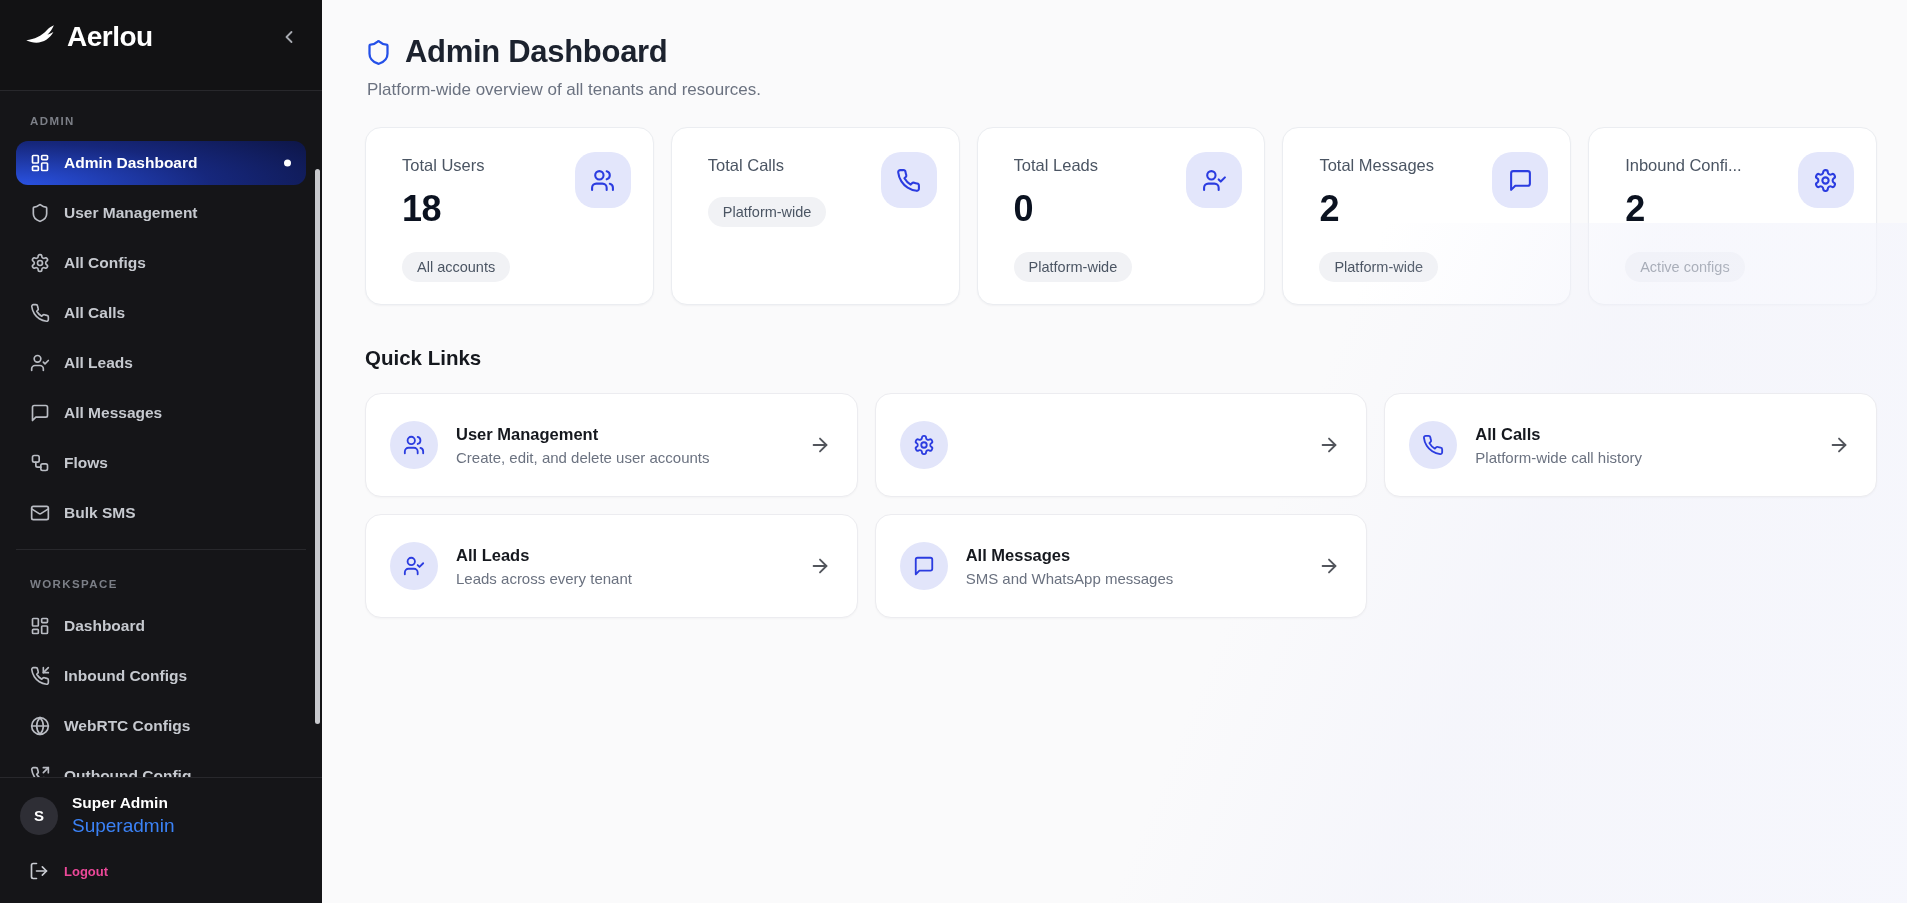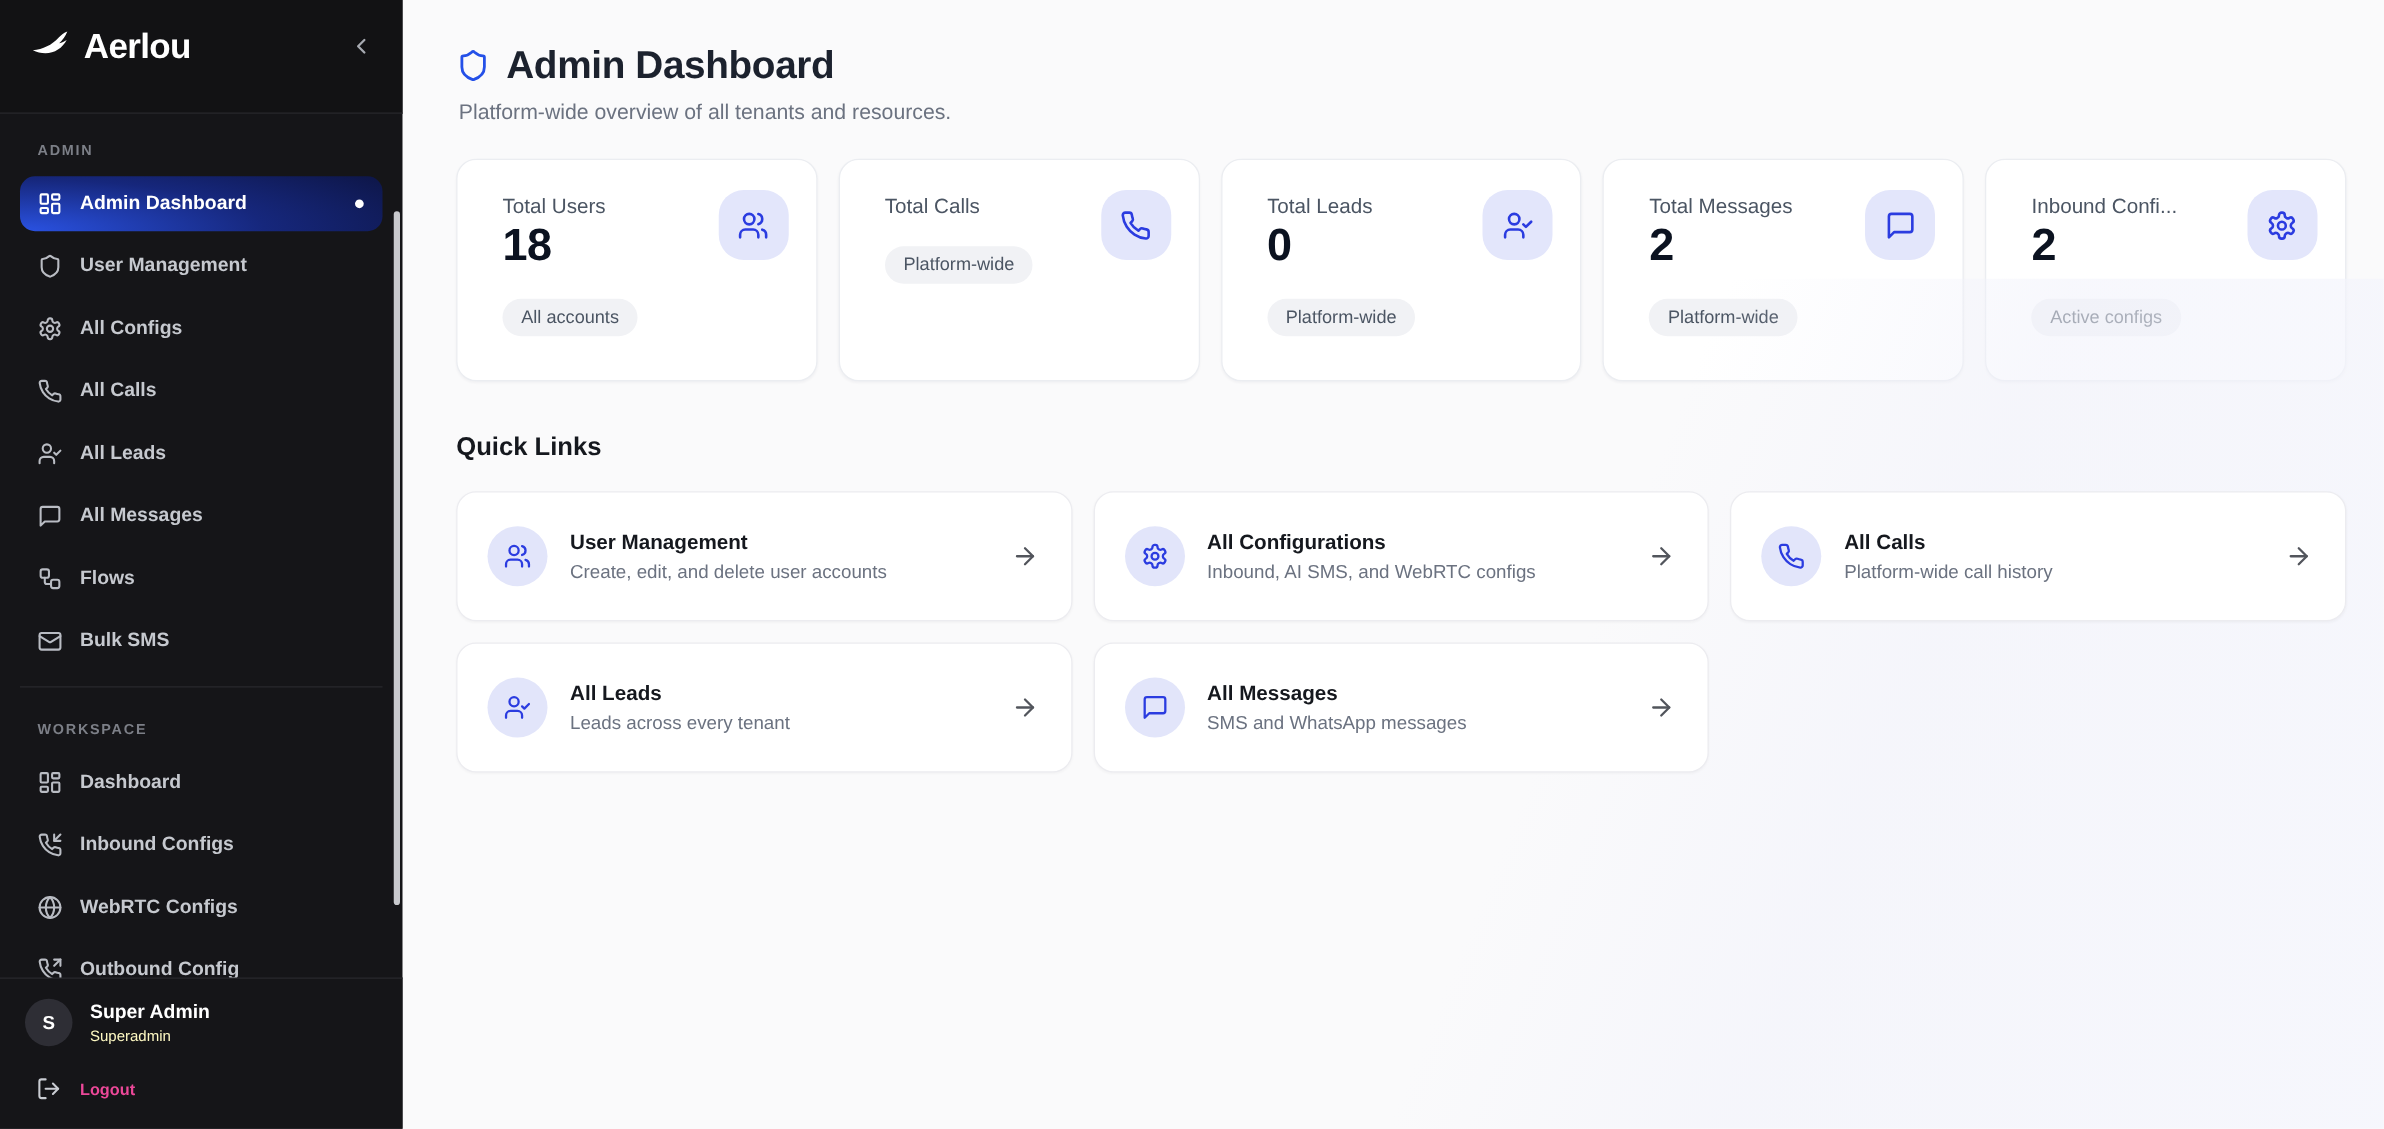--- a/index.html
+++ b/index.html
@@ -58,21 +58,21 @@
   }
 
   .sb-footer{border-top:1px solid #28282c;padding:16px 20px 14px;background:#151518;}
   .user-row{display:flex;align-items:center;gap:14px;margin-bottom:16px;}
   .avatar{
     width:38px;height:38px;border-radius:50%;background:#2e2e35;flex:none;
     display:flex;align-items:center;justify-content:center;
     color:#ffffff;font-size:15px;font-weight:700;
   }
   .user-name{font-size:15.5px;font-weight:700;color:#ffffff;}
-  .user-role{font-size:12px;color:#fef9c3;margin-top:3px;}
+  .user-role{font-size:19px;color:#3b82f6;margin-top:3px;}
   .logout-row{
     display:flex;align-items:center;gap:15px;padding:8px 0 8px 9px;cursor:pointer;
     color:#ec4899;font-size:13px;font-weight:600;border-radius:10px;
   }
   .logout-row svg{width:20px;height:20px;color:#c9ccd2;}
 
   
   .main{flex:1;position:relative;padding:34px 30px 0 43px;overflow:hidden;}
   .main::after{
     content:"";position:absolute;right:0;bottom:0;width:1100px;height:680px;pointer-events:none;
@@ -95,21 +95,21 @@
   }
   .stat-label{
     font-size:16.5px;color:#4b5563;white-space:nowrap;overflow:hidden;
     max-width:calc(100% - 62px);
   }
   .stat-icon{
     position:absolute;top:24px;right:22px;width:56px;height:56px;border-radius:20px;
     background:#e3e6fb;display:flex;align-items:center;justify-content:center;
   }
   .stat-icon svg{width:25px;height:25px;color:#2b3ce0;}
-  .stat-value{font-size:36px;font-weight:800;color:#0b1220;letter-spacing:-0.5px;}
+  .stat-value{margin-top:13px;font-size:36px;font-weight:800;color:#0b1220;letter-spacing:-0.5px;}
   .stat-badge{
     display:inline-block;margin-top:22px;background:#f1f2f5;border-radius:999px;
     padding:7px 15px;font-size:14.5px;color:#4b5563;
   }
 
   .ql-title-h2{margin:41px 0 0;font-size:20.5px;font-weight:700;color:#15181e;}
   .ql-grid{
     display:grid;grid-template-columns:repeat(3,1fr);gap:17px;margin-top:23px;position:relative;z-index:1;
   }
   .ql-card{
@@ -389,24 +389,20 @@
             </svg>
           </span>
   </div>
         <div class="ql-card">
     <div class="ql-icon">
             <svg fill="none" stroke="currentColor" stroke-width="2" stroke-linecap="round" stroke-linejoin="round" viewBox="0 0 24 24">
               <path d="M12.22 2h-.44a2 2 0 0 0-2 2v.18a2 2 0 0 1-1 1.73l-.43.25a2 2 0 0 1-2 0l-.15-.08a2 2 0 0 0-2.73.73l-.22.38a2 2 0 0 0 .73 2.73l.15.1a2 2 0 0 1 1 1.72v.51a2 2 0 0 1-1 1.74l-.15.09a2 2 0 0 0-.73 2.73l.22.38a2 2 0 0 0 2.73.73l.15-.08a2 2 0 0 1 2 0l.43.25a2 2 0 0 1 1 1.73V20a2 2 0 0 0 2 2h.44a2 2 0 0 0 2-2v-.18a2 2 0 0 1 1-1.73l.43-.25a2 2 0 0 1 2 0l.15.08a2 2 0 0 0 2.73-.73l.22-.39a2 2 0 0 0-.73-2.73l-.15-.08a2 2 0 0 1-1-1.74v-.5a2 2 0 0 1 1-1.74l.15-.09a2 2 0 0 0 .73-2.73l-.22-.38a2 2 0 0 0-2.73-.73l-.15.08a2 2 0 0 1-2 0l-.43-.25a2 2 0 0 1-1-1.73V4a2 2 0 0 0-2-2z"></path>
               <circle cx="12" cy="12" r="3"></circle>
             </svg>
           </div>
-    <div class="ql-text">
-      <div class="ql-card-title">All Configurations</div>
-      <div class="ql-sub">Inbound, AI SMS, and WebRTC configs</div>
-    </div>
     <span class="ql-arrow">
             <svg fill="none" stroke="currentColor" stroke-width="2" stroke-linecap="round" stroke-linejoin="round" viewBox="0 0 24 24">
               <line x1="5" y1="12" x2="19" y2="12"></line>
               <polyline points="12 5 19 12 12 19"></polyline>
             </svg>
           </span>
   </div>
         <div class="ql-card">
     <div class="ql-icon">
             <svg fill="none" stroke="currentColor" stroke-width="2" stroke-linecap="round" stroke-linejoin="round" viewBox="0 0 24 24">

